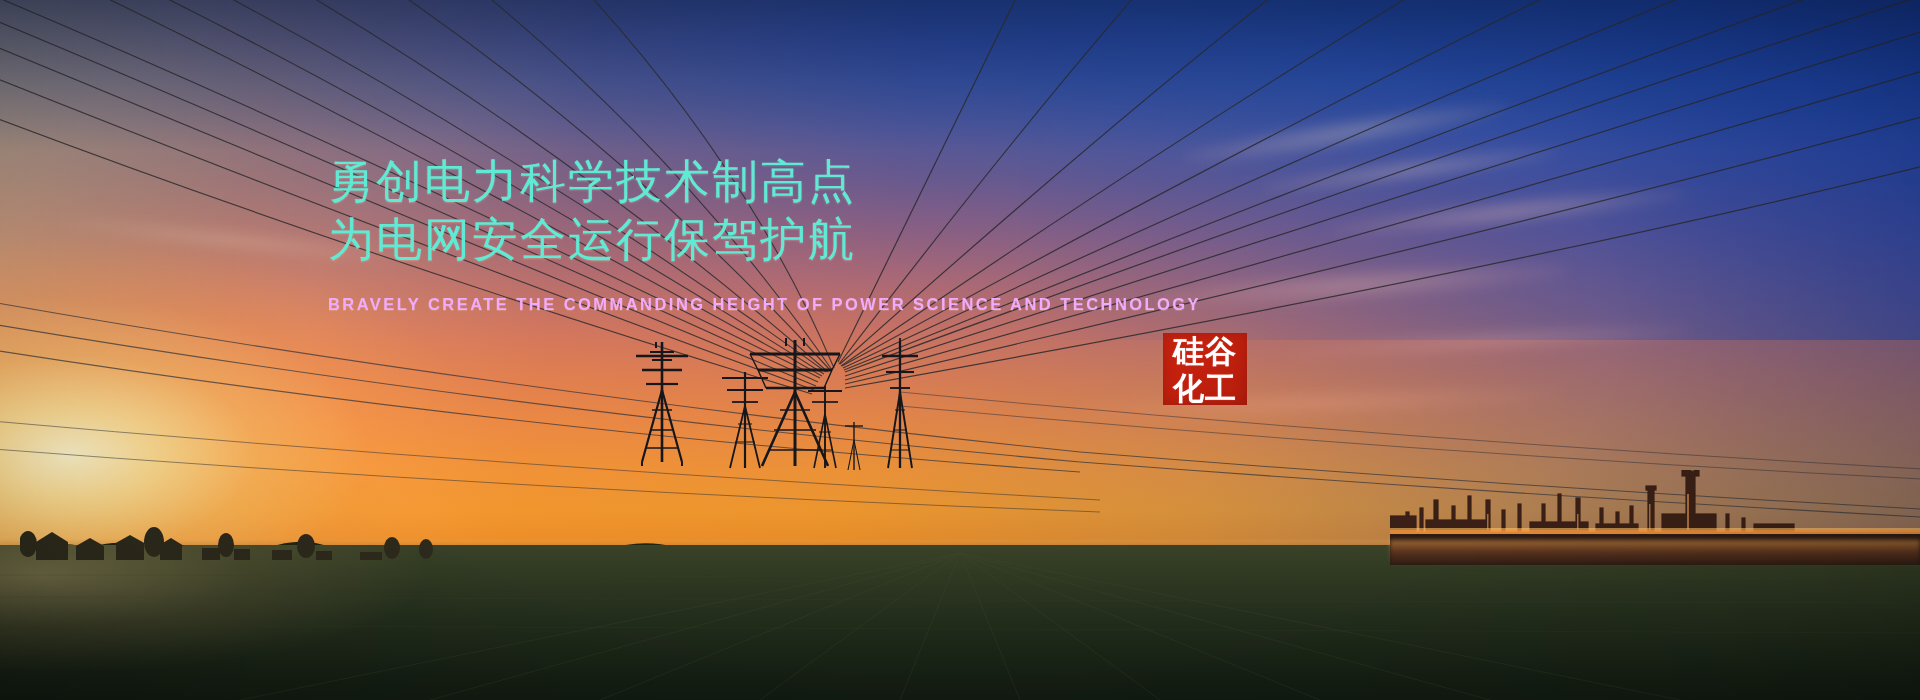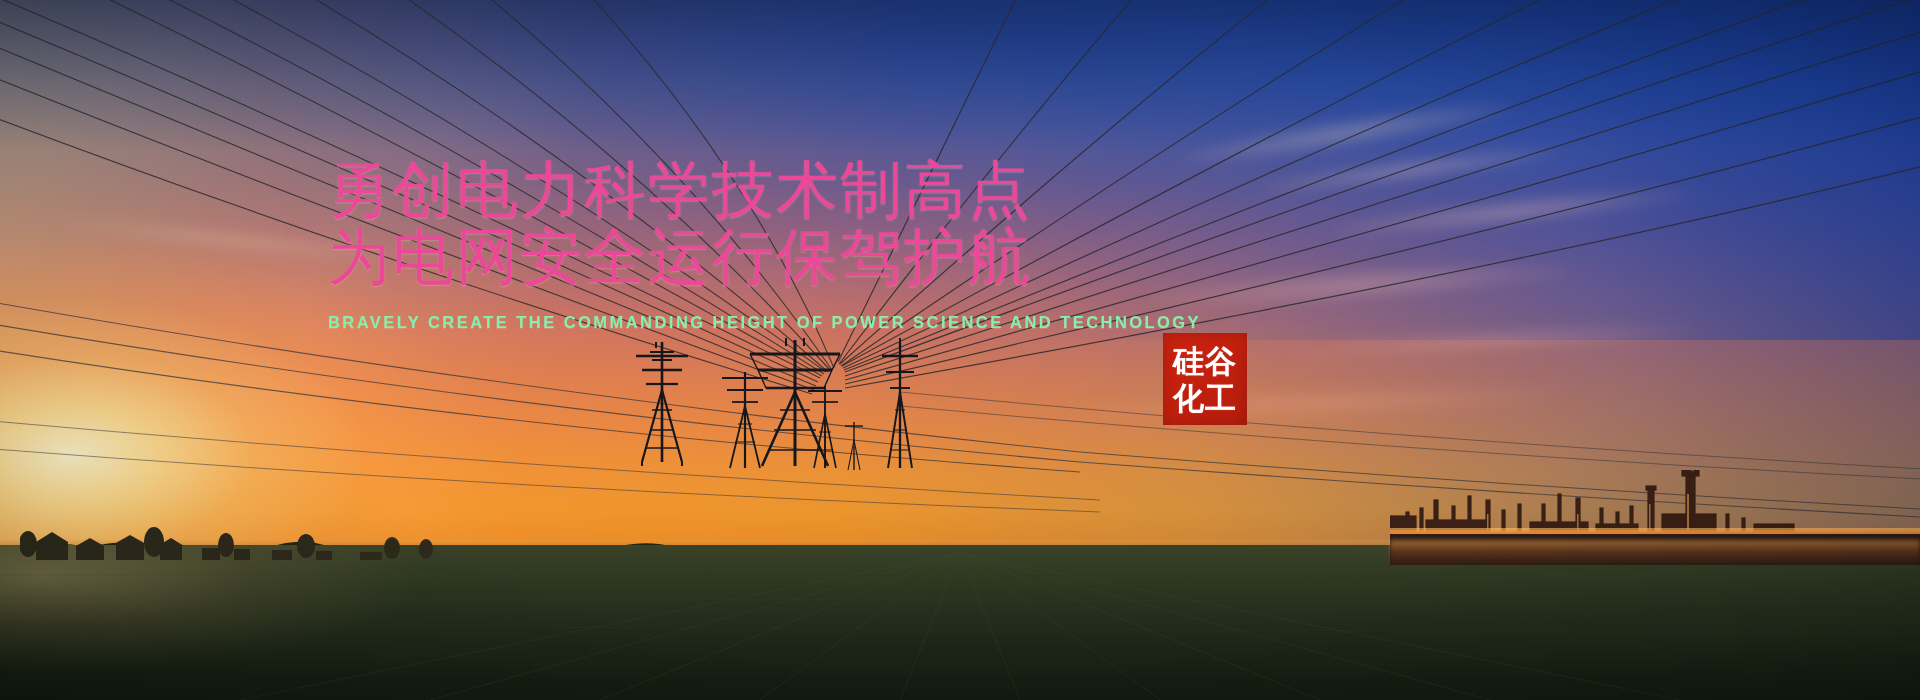--- a/index.html
+++ b/index.html
@@ -131,45 +131,44 @@
   .vignette {
     position:absolute; left:0; top:0; width:1920px; height:700px;
     background:radial-gradient(ellipse 1250px 620px at 960px 330px, rgba(0,0,0,0) 52%, rgba(0,0,0,0.10) 78%, rgba(0,0,0,0.26) 100%);
     pointer-events:none;
   }
 
   
   .copy { position:absolute; left:328px; top:152px; width:900px; }
 
   .cn-line {
-    font-size:62px;
+    font-size:46px;
     line-height:58px;
     letter-spacing:2px;
-    color:#ec4899;
+    color:#5eead4;
     font-weight:400;
     white-space:nowrap;
     text-shadow:0 1px 2px rgba(255,225,180,0.28);
-    margin-top:9px;
   }
 
   .en-wrap { margin-top:19px; }
   .en-line {
     font-size:16.5px;
     line-height:35px;
     letter-spacing:2.45px;
     font-weight:700;
-    color:#86efac;
+    color:#f0abfc;
     white-space:nowrap;
     text-shadow:0 1px 1px rgba(255,225,180,0.22);
   }
 
   
   .seal {
     position:absolute; left:1163px; top:333px;
-    width:84px; height:92px;
+    width:84px; height:72px;
     background:linear-gradient(145deg, #c9230f 0%, #c3200e 45%, #b51d0c 100%);
     box-shadow:inset 0 0 14px rgba(0,0,0,0.18);
   }
   .seal-inner {
     position:absolute; inset:0;
     display:flex; flex-direction:column;
     align-items:center; justify-content:center;
     gap:1px;
   }
   .seal-row {

